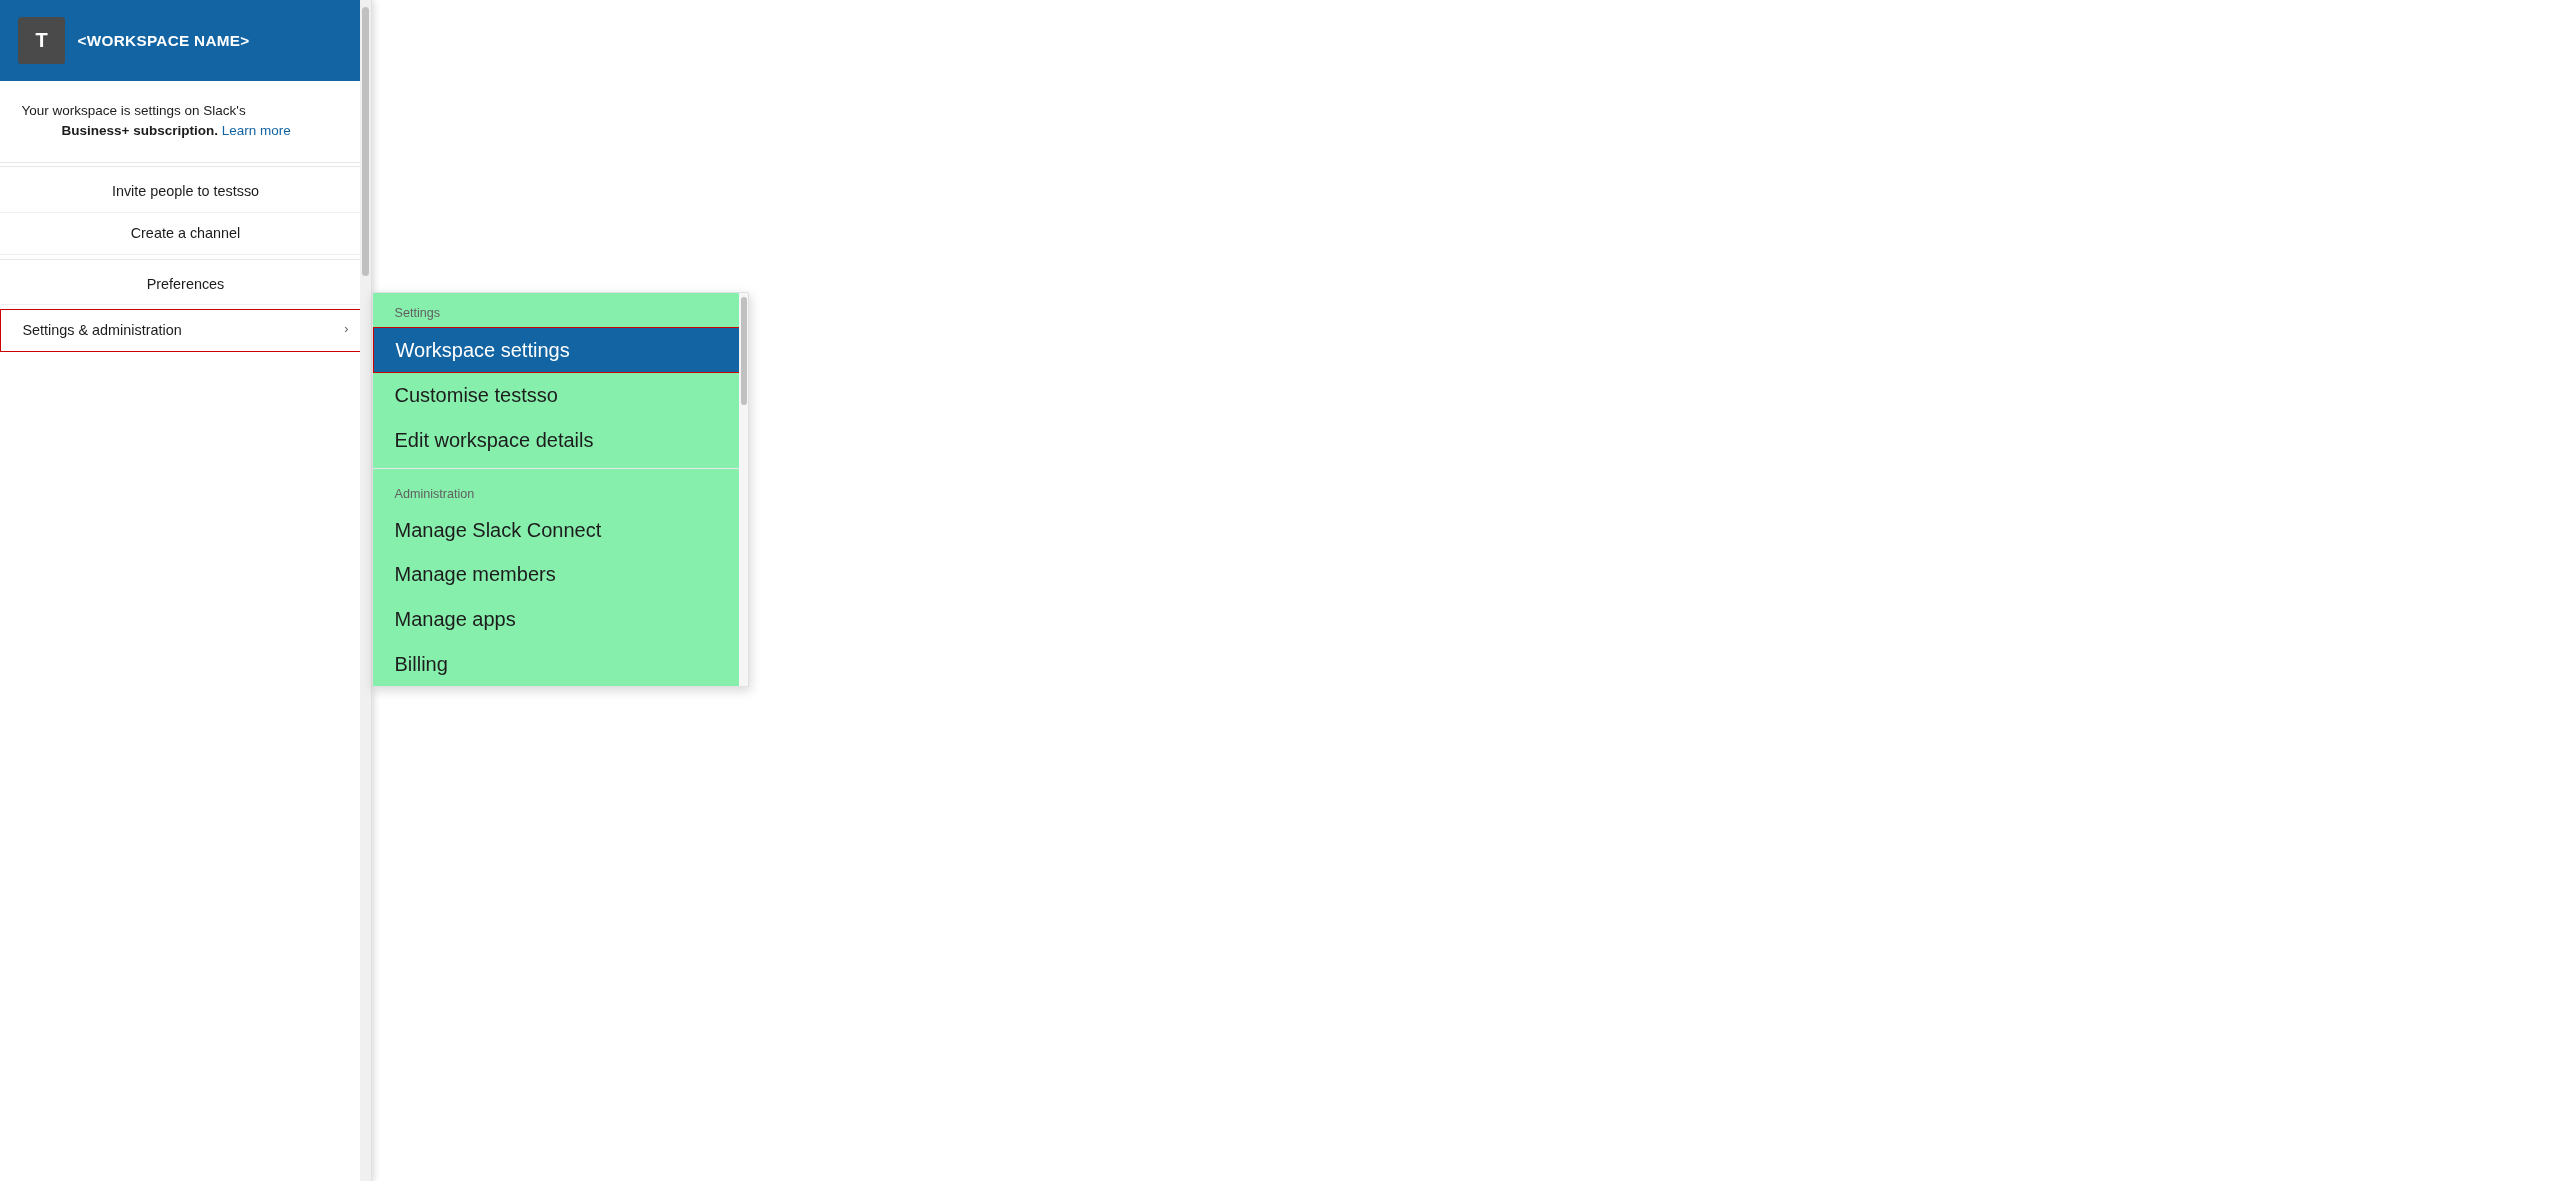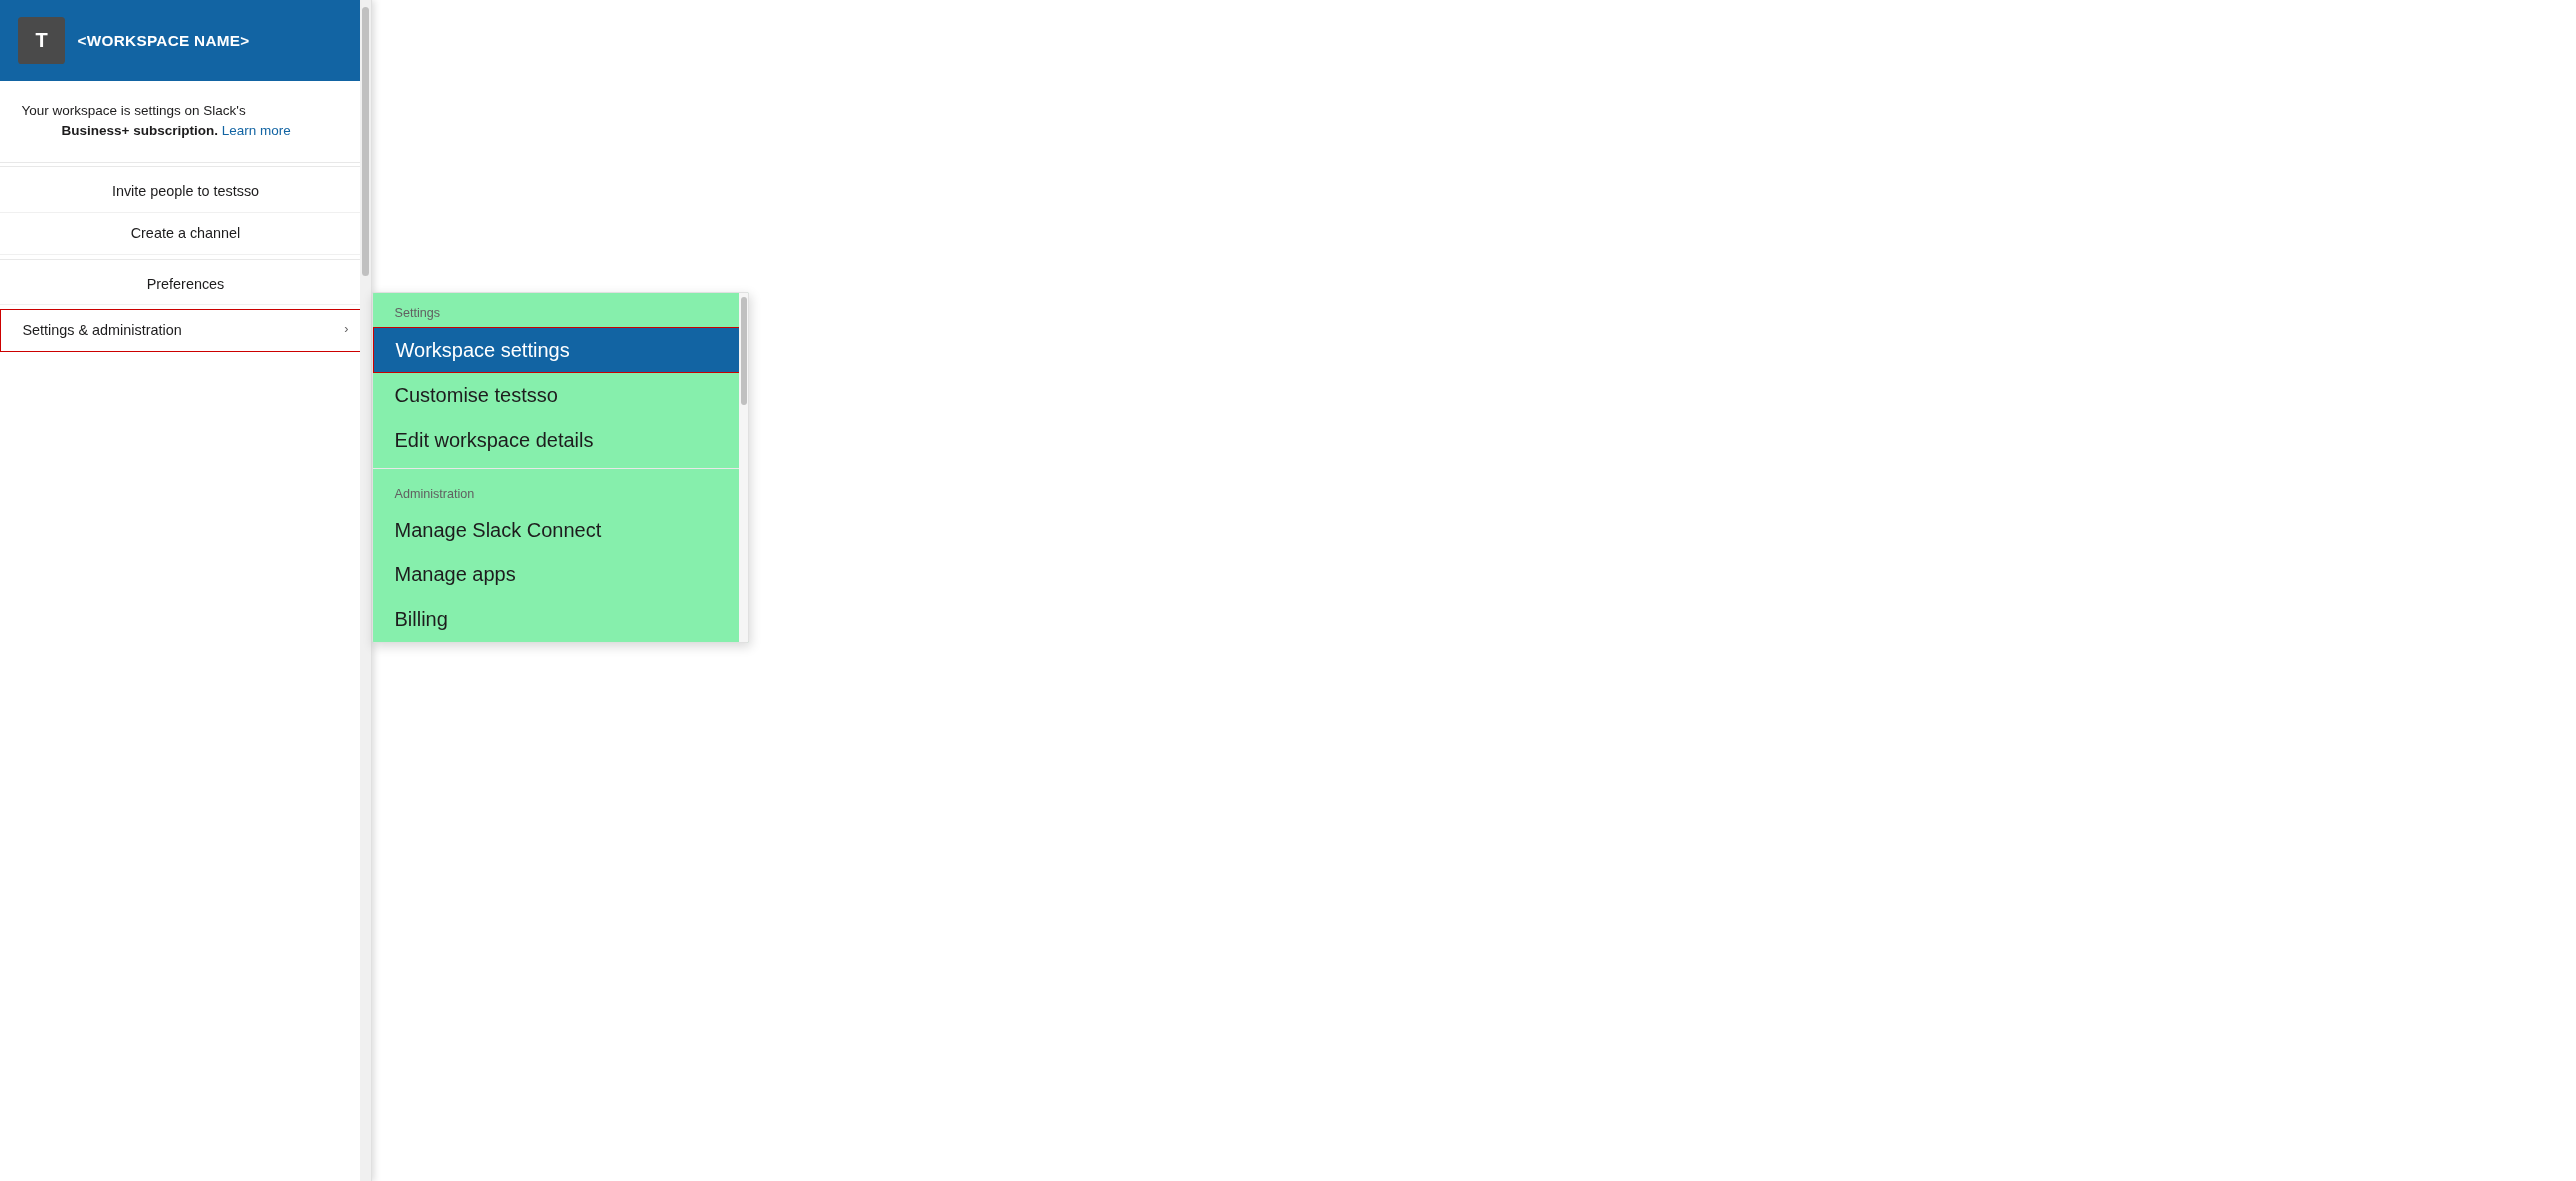--- a/index.html
+++ b/index.html
@@ -250,20 +250,21 @@
   <div class="submenu-item">Customise testsso</div>
 
   <div class="submenu-item">Edit workspace details</div>
 
   <div class="submenu-divider"></div>
 
   <div class="submenu-section-header">Administration</div>
 
   <div class="submenu-item">Manage Slack Connect</div>
 
+  <div class="submenu-item">Manage members</div>
 
   <div class="submenu-item">Manage apps</div>
 
   <div class="submenu-item">Billing</div>
 
   <div class="secondary-menu-scroll">
     <div class="secondary-menu-scrollbar"></div>
   </div>
 </div>
 

